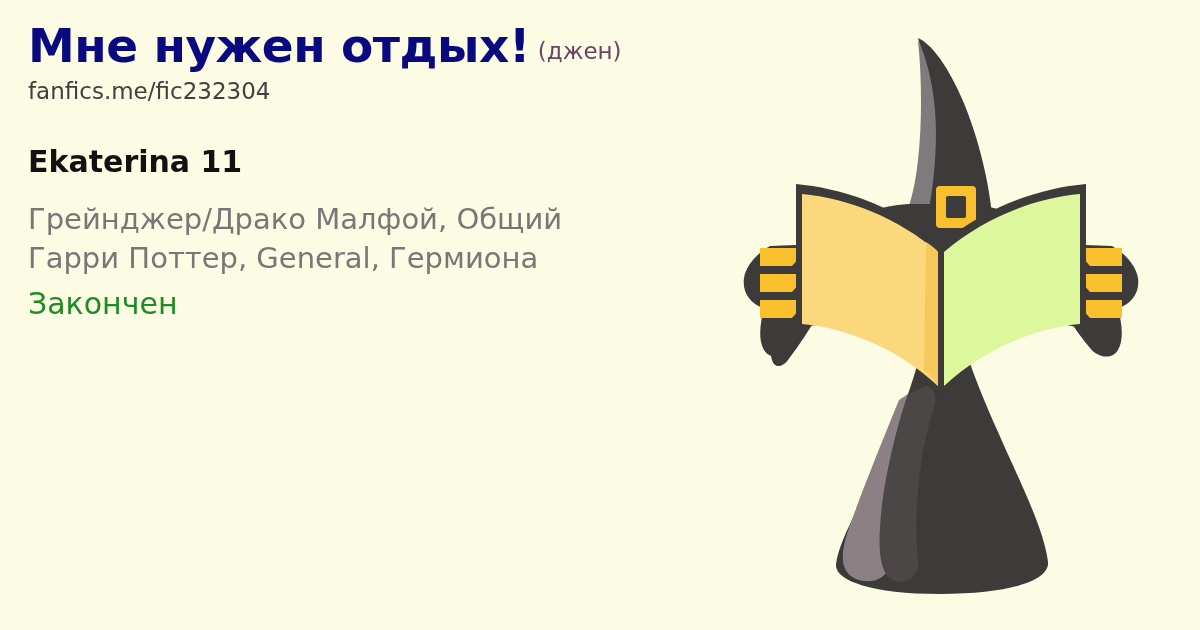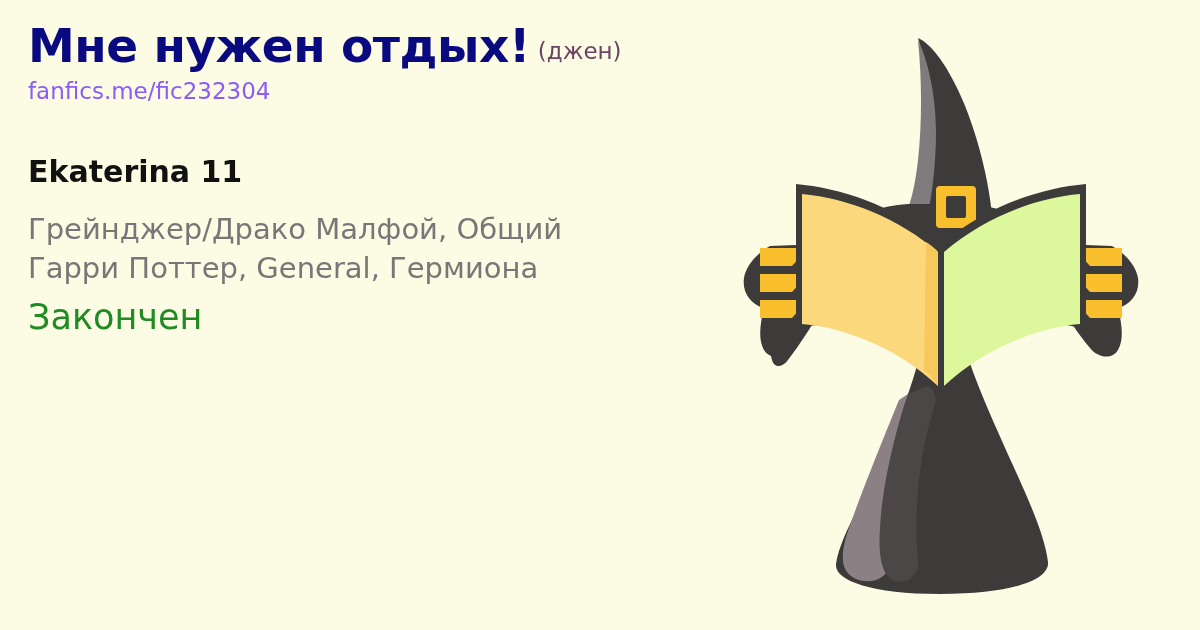--- a/index.html
+++ b/index.html
@@ -47,45 +47,45 @@
     font-size: 23px;
     color: #6b4464;
     margin-left: 8px;
     position: relative;
     top: -3px;
   }
 
   #fic-url {
     margin-top: 9px;
     font-size: 23px;
-    color: #8b5cf6;
+    color: #404040;
     letter-spacing: 0px;
   }
 
   #fic-author {
-    margin-top: 50px;
+    margin-top: 40px;
     font-size: 30px;
     font-weight: bold;
     color: #111111;
   }
 
   #meta-block {
     margin-top: 21px;
   }
 
   .meta-line {
     font-size: 29px;
     color: #777777;
     line-height: 1.33;
     white-space: nowrap;
   }
 
   #fic-status {
     margin-top: 7px;
-    font-size: 35px;
+    font-size: 30px;
     color: #1f8b22;
     line-height: 1.33;
   }
 
   
   #wizard-art {
     position: absolute;
     right: 6px;
     top: 8px;
     width: 420px;

